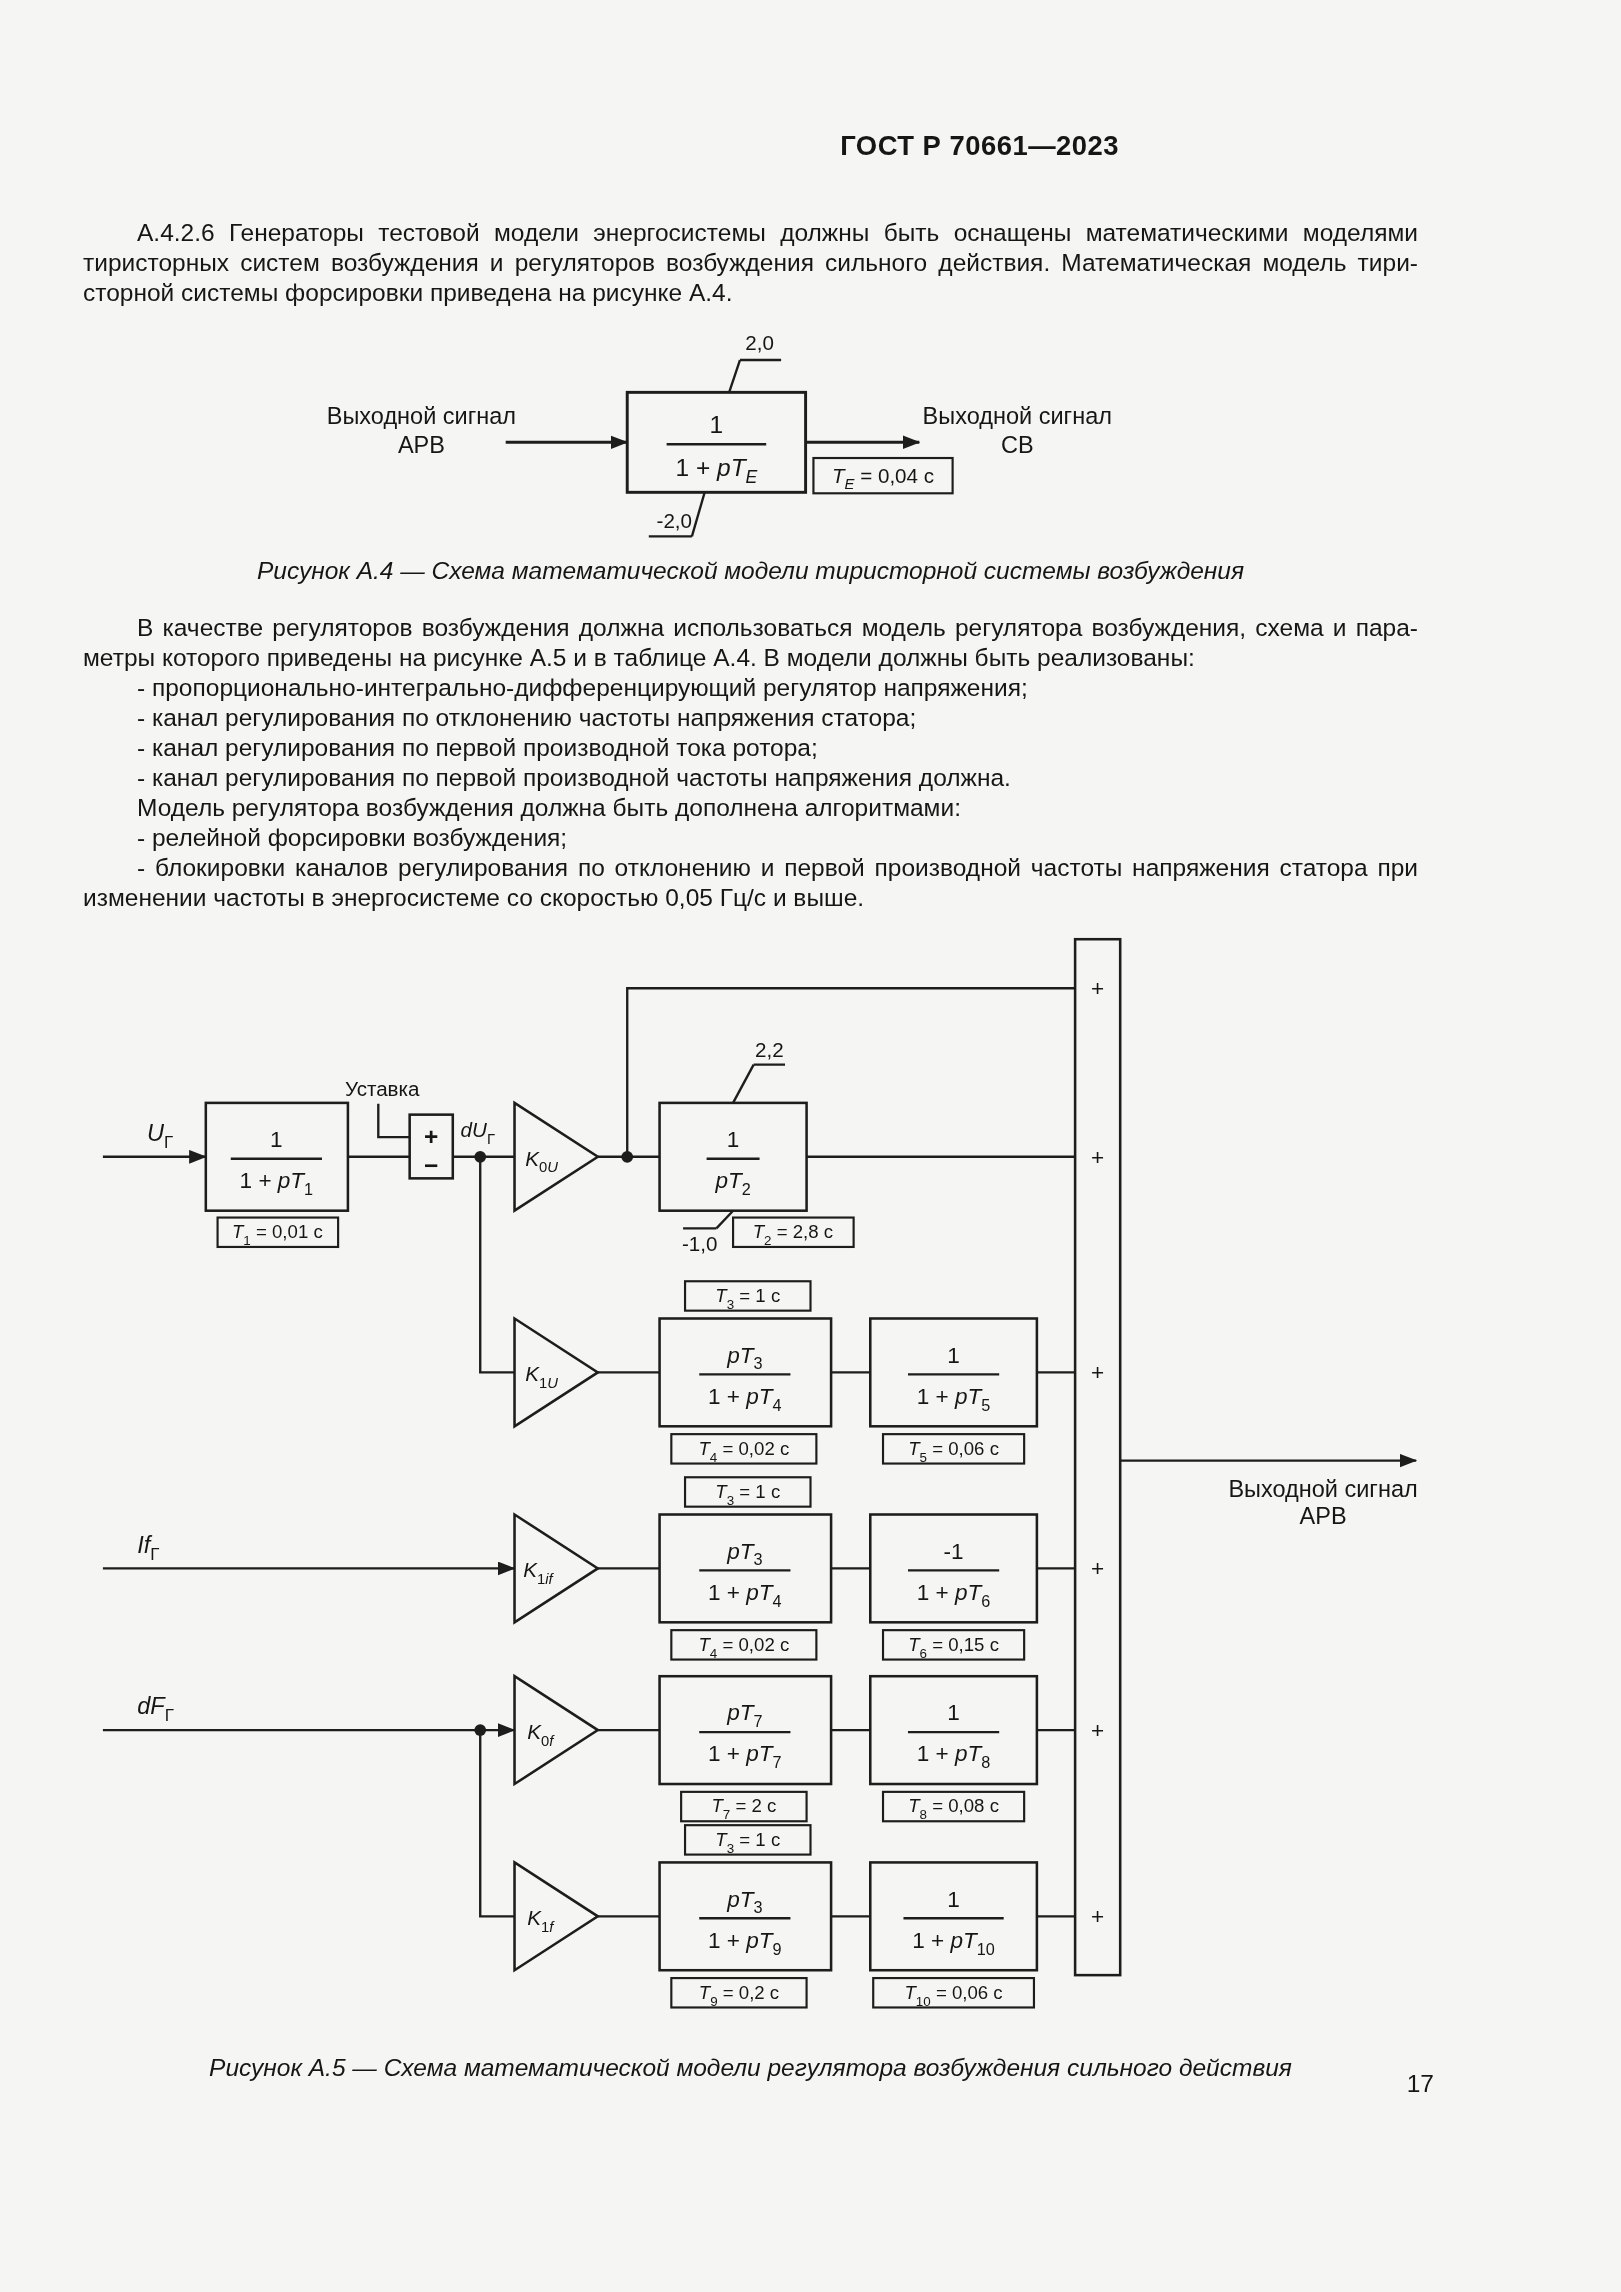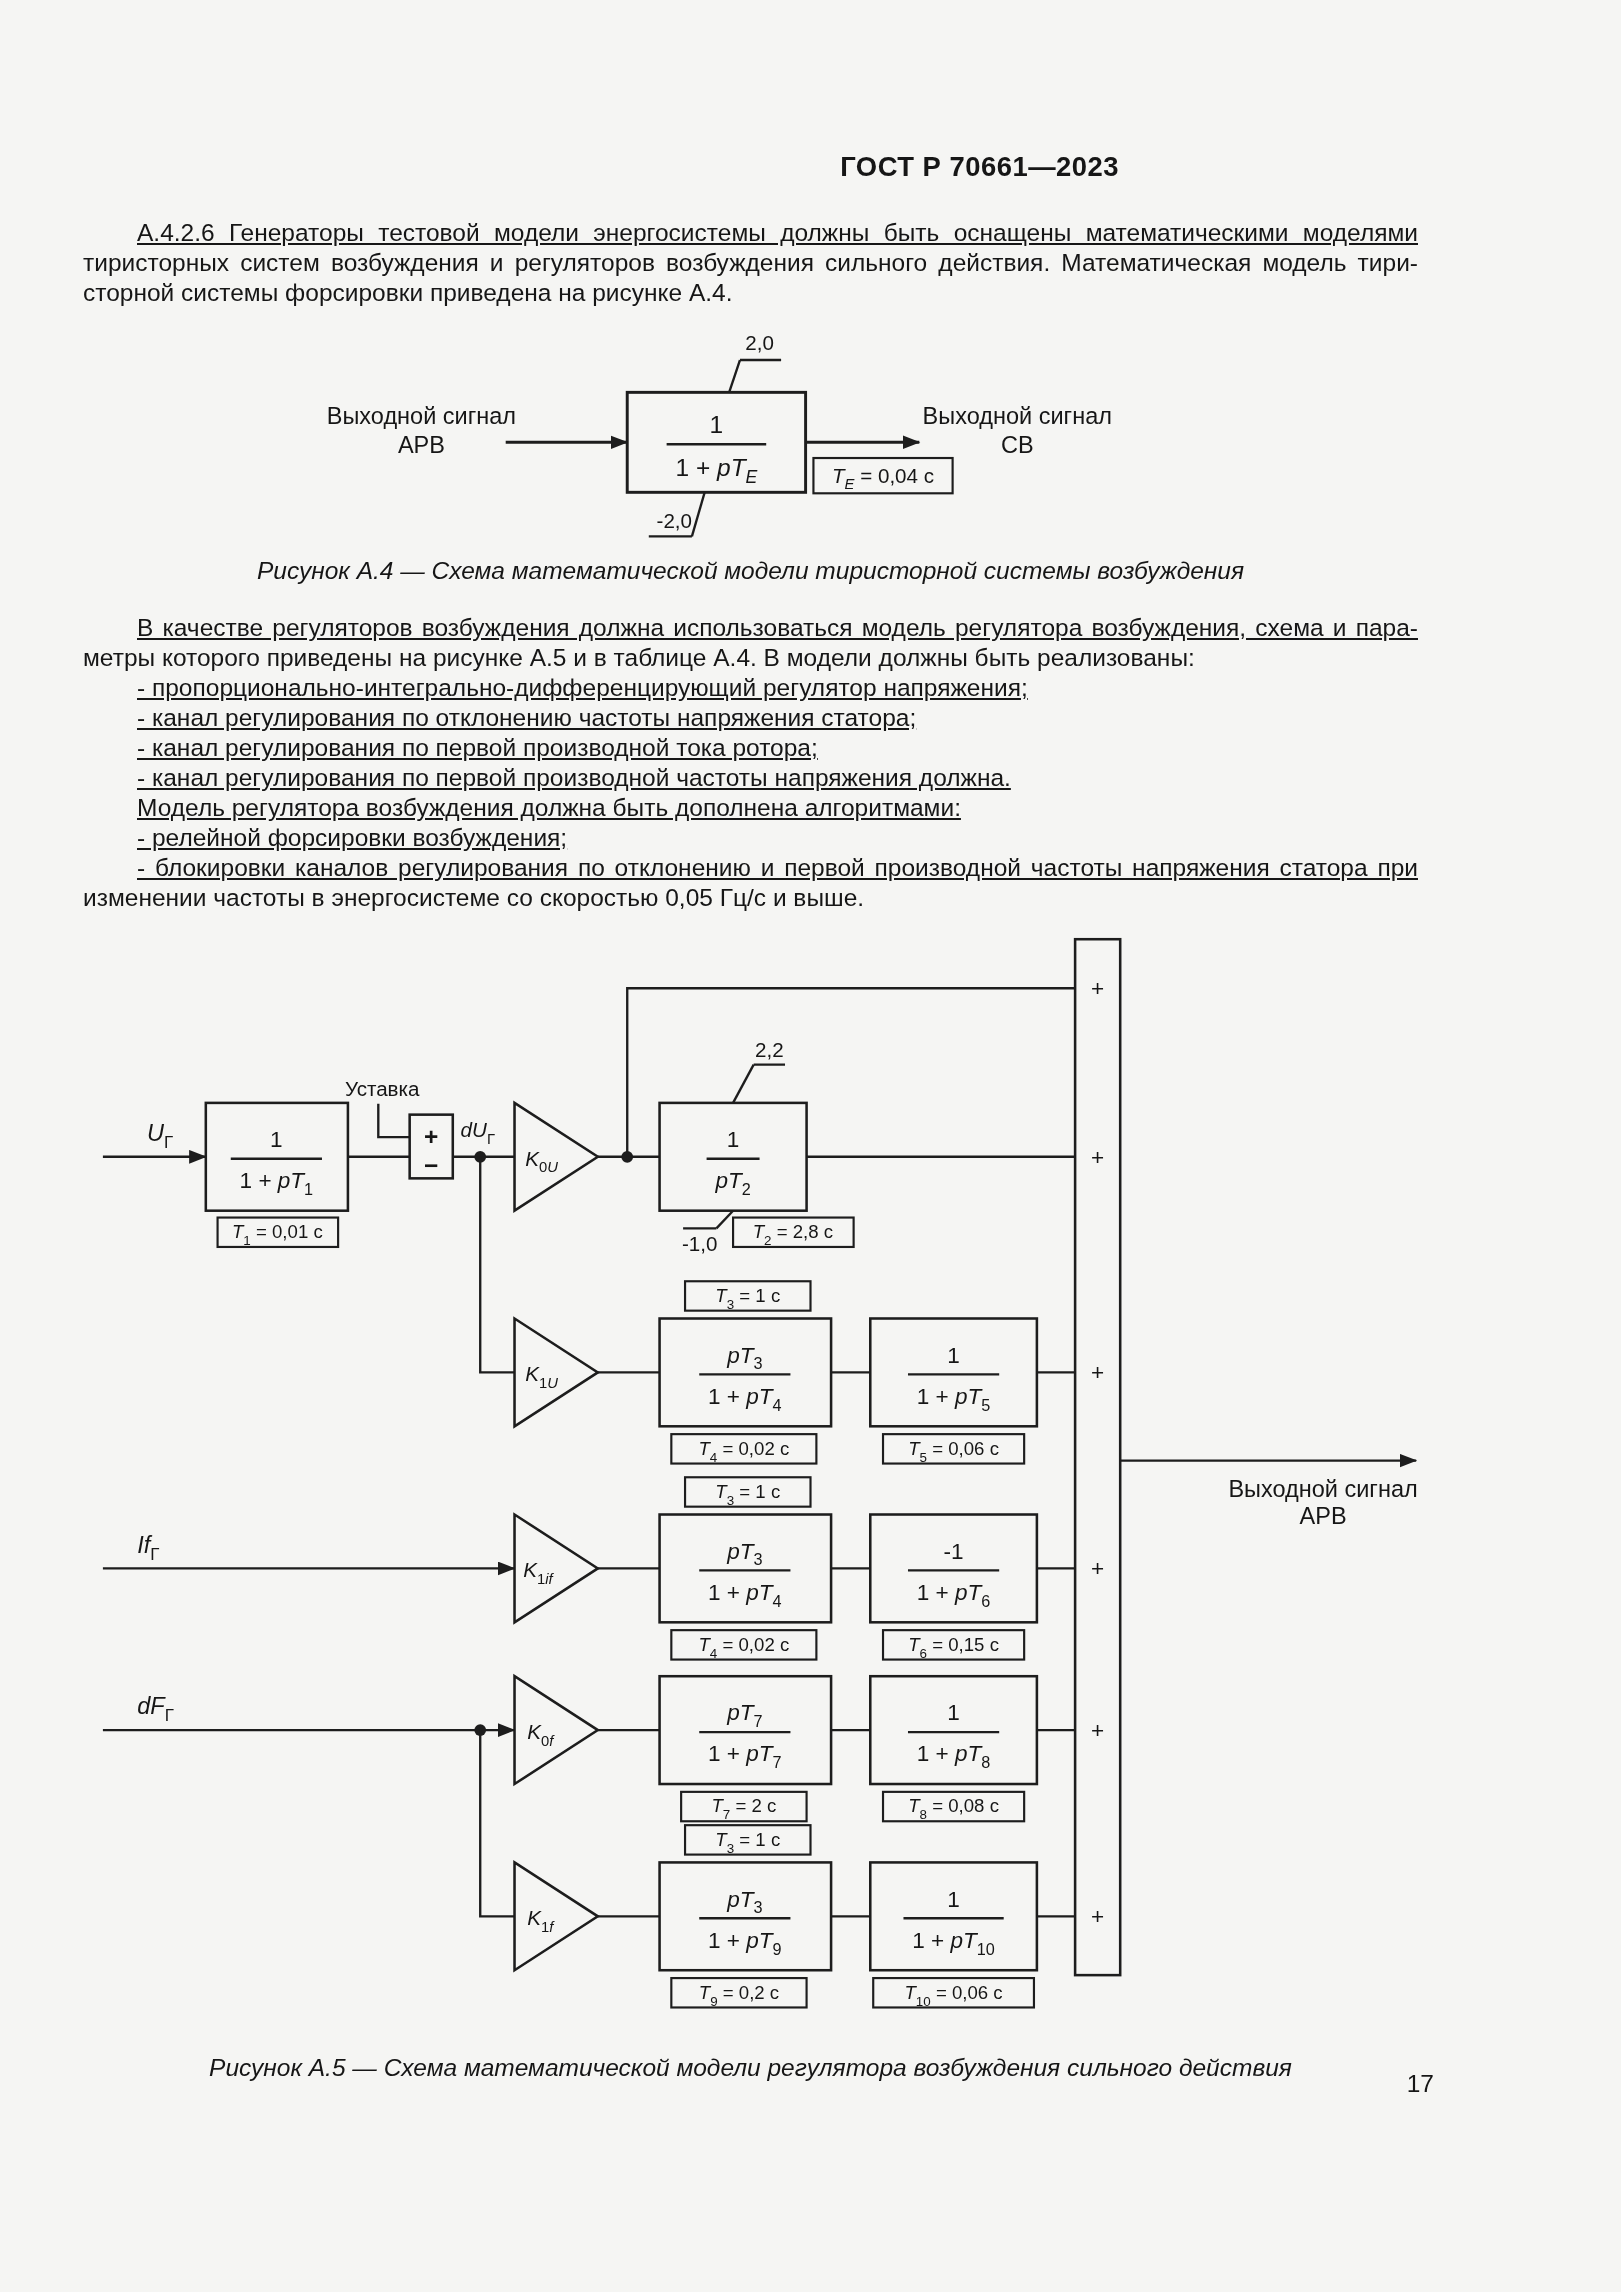--- a/index.html
+++ b/index.html
@@ -6,27 +6,27 @@
   .page{
     position:relative;
     width:1621px;height:2293px;
     background:#f5f5f3;
     font-family:"Liberation Sans",sans-serif;
     color:#161616;
     overflow:hidden;
     margin:0 auto;
   }
   .hdr{
-    position:absolute;top:151px;right:502px;
+    position:absolute;top:130px;right:502px;
     font-size:27.4px;font-weight:bold;letter-spacing:0.5px;
   }
   .textcol{position:absolute;left:83px;width:1335px;}
   .tl{height:30px;line-height:30px;font-size:24.5px;white-space:nowrap;}
   .tl.jst{text-align:justify;text-align-last:justify;white-space:normal;}
-  .tl.ind{text-indent:54px;text-decoration:underline;}
+  .tl.ind{text-indent:54px;}
   .caption{
     position:absolute;left:83px;width:1335px;
     text-align:center;font-size:24.5px;line-height:29px;font-style:italic;
   }
   .pagenum{
     position:absolute;top:2070px;left:1375px;width:59px;
     font-size:24.5px;text-align:right;
   }
   svg{position:absolute;left:0;top:0;}
   svg text{fill:#161616;font-family:"Liberation Sans",sans-serif;}

